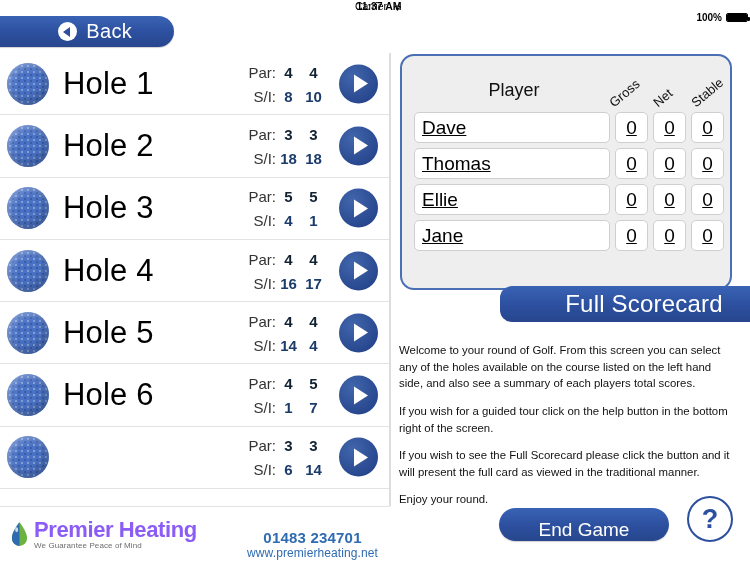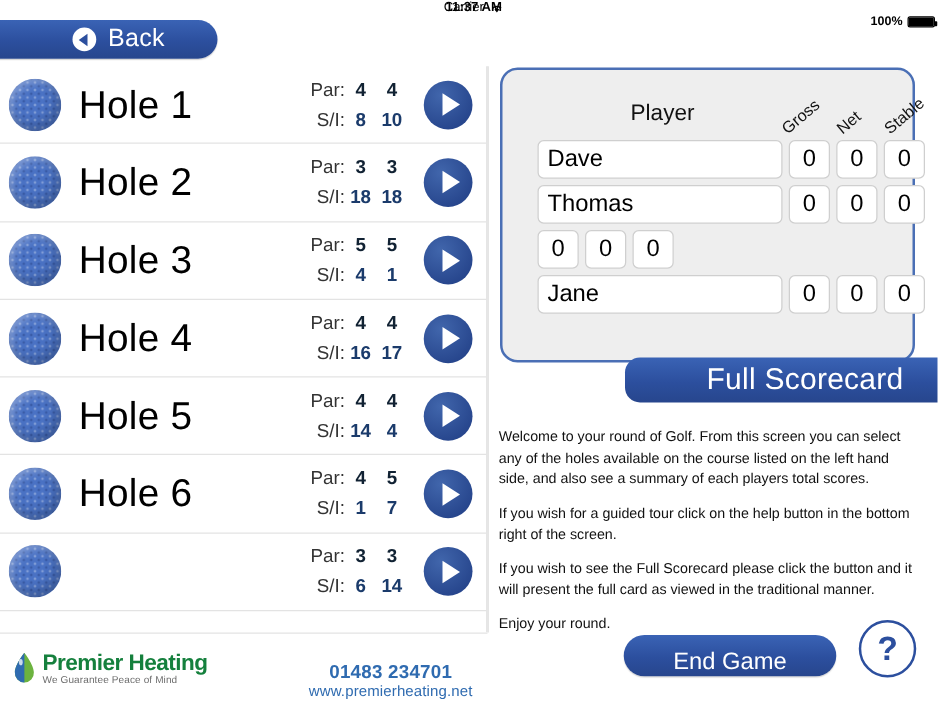--- a/index.html
+++ b/index.html
@@ -93,31 +93,32 @@
 
   
   .sponsor {
     position: absolute; left: 0; bottom: 0; width: 390px; height: 56px;
     background: #fff; border-top: 1px solid #e3e3e3;
     display: flex; align-items: center;
   }
   .logo-wrap { display: flex; align-items: center; margin-left: 10px; gap: 5px; }
   .drop { width: 19px; height: 27px; flex: none; }
   .logo-text { line-height: 1; }
-  .logo-title { font-size: 18px; font-weight: bold; color: #15803d; letter-spacing: -0.4px; }
+  .logo-title { font-size: 22px; font-weight: bold; color: #8b5cf6; letter-spacing: -0.4px; }
   .logo-sub { font-size: 8px; color: #6d6d6d; letter-spacing: .1px; margin-top: 1px; }
   .contact { margin-left: auto; margin-right: 12px; text-align: center; color: #2f6bb0; }
   .phone { font-size: 15px; font-weight: bold; letter-spacing: .2px; margin-top: 20px; }
   .weburl { font-size: 12px; letter-spacing: .1px; }
 
   
   .score-panel {
     position: absolute; left: 400px; top: 54px; width: 332px; height: 236px;
     background: #eeeeee; border: 2px solid #4a6fb5; border-radius: 14px;
-    padding: 8px 12px 10px 28px;
+    padding: 8px 12px 10px 12px;
+    text-decoration: underline;
   }
   .sc-head { position: relative; height: 48px; }
   .sc-player-head {
     position: absolute; left: 0; top: 16px; width: 200px;
     text-align: center; font-size: 18px; color: #111;
   }
   .rot-head {
     position: absolute; bottom: 2px;
     font-size: 13px; color: #111; white-space: nowrap;
     transform: rotate(-40deg); transform-origin: left bottom;
@@ -374,20 +375,21 @@
           <div class="num-box">0</div>
           <div class="num-box">0</div>
         </div>
         <div class="sc-row">
           <div class="name-box">Thomas</div>
           <div class="num-box">0</div>
           <div class="num-box">0</div>
           <div class="num-box">0</div>
         </div>
         <div class="sc-row">
+          <div class="name-box">Ellie</div>
           <div class="num-box">0</div>
           <div class="num-box">0</div>
           <div class="num-box">0</div>
         </div>
         <div class="sc-row">
           <div class="name-box">Jane</div>
           <div class="num-box">0</div>
           <div class="num-box">0</div>
           <div class="num-box">0</div>
         </div>

